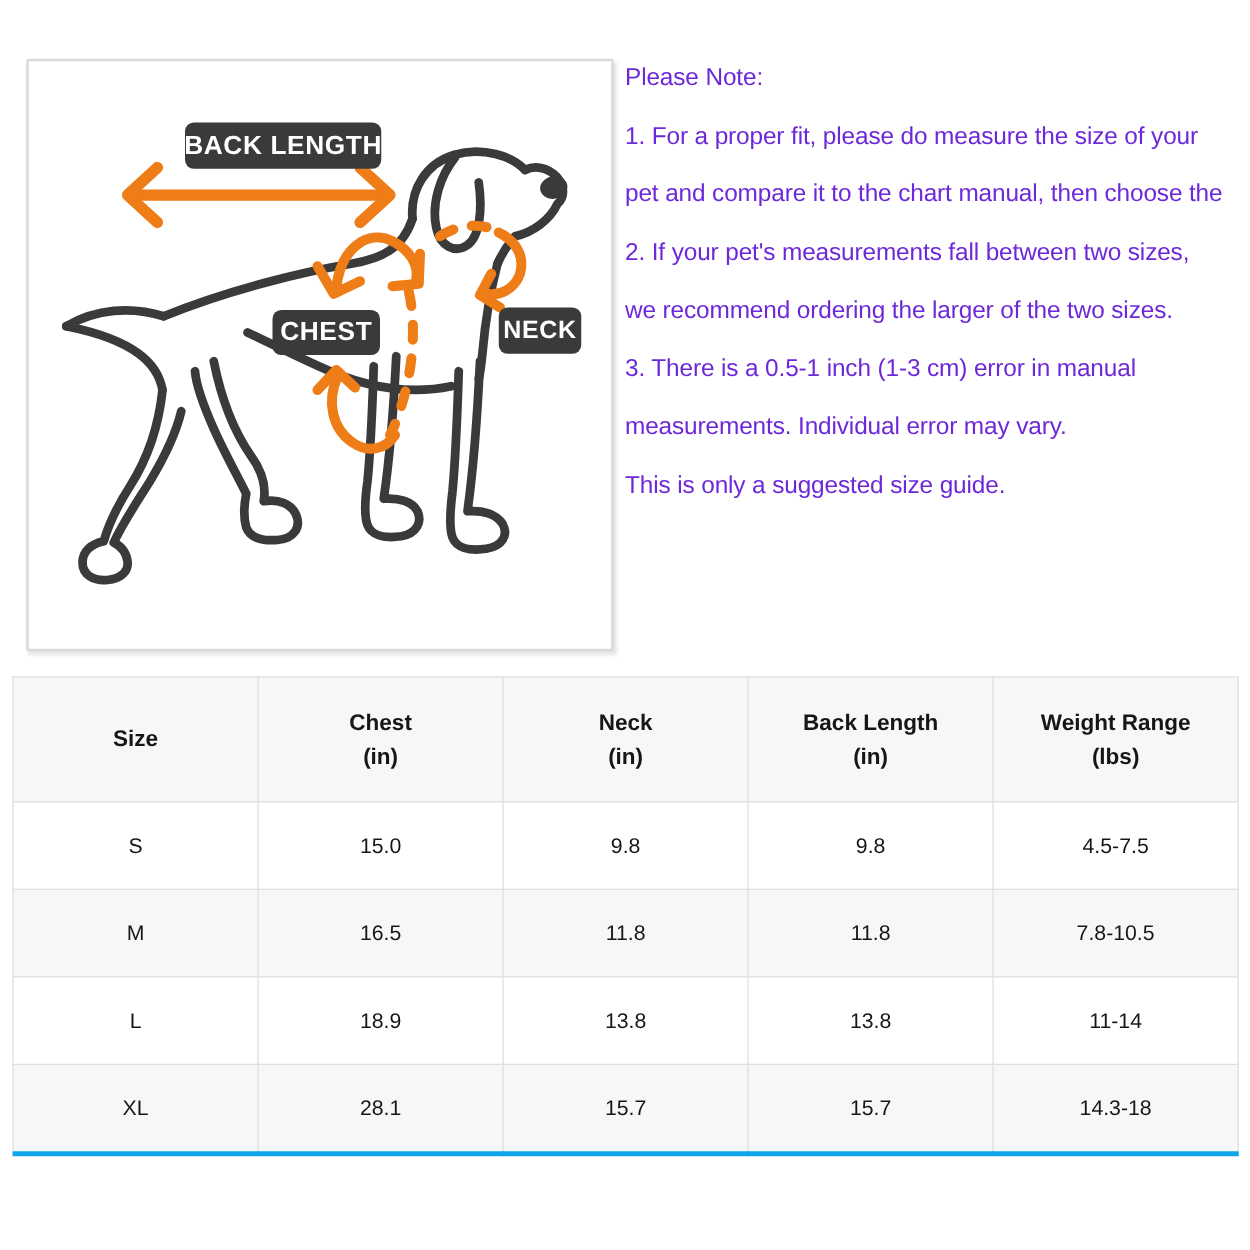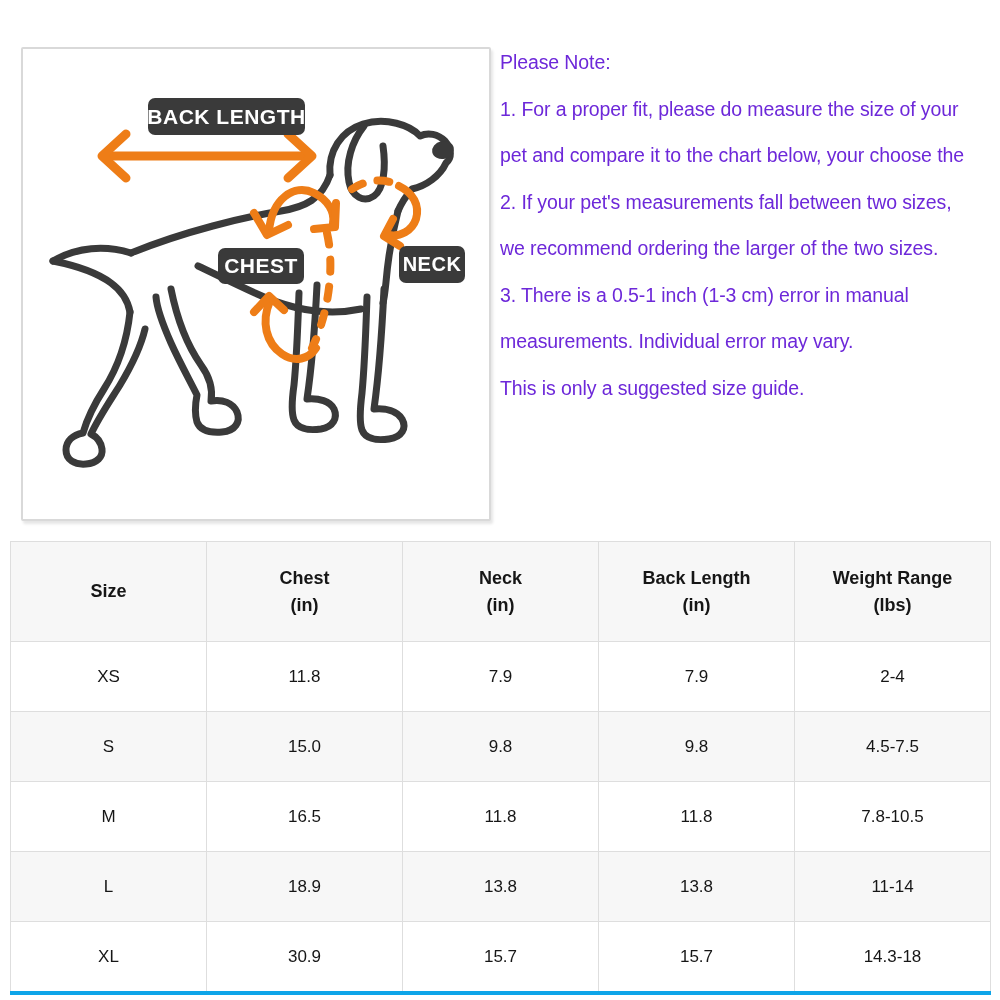--- a/index.html
+++ b/index.html
@@ -133,21 +133,21 @@
     </g>
   </svg>
   <div class="dlabel back">BACK LENGTH</div>
   <div class="dlabel chest">CHEST</div>
   <div class="dlabel neck">NECK</div>
 </div>
 
 <div class="note">
   <span class="line">Please Note:</span>
   <span class="line">1. For a proper fit, please do measure the size of your</span>
-  <span class="line">pet and compare it to the chart below, your choose the</span>
+  <span class="line">pet and compare it to the chart manual, then choose the</span>
   <span class="line">2. If your pet's measurements fall between two sizes,</span>
   <span class="line">we recommend ordering the larger of the two sizes.</span>
   <span class="line">3. There is a 0.5-1 inch (1-3 cm) error in manual</span>
   <span class="line">measurements. Individual error may vary.</span>
   <span class="line">This is only a suggested size guide.</span>
 </div>
 
 <div class="table-wrap">
   <table class="size-chart">
     <thead>
@@ -158,27 +158,20 @@
           <th>Neck
 (in)</th>
           <th>Back Length
 (in)</th>
           <th>Weight Range
 (lbs)</th>
         </tr>
     </thead>
     <tbody>
         <tr>
-          <td>XS</td>
-          <td>11.8</td>
-          <td>7.9</td>
-          <td>7.9</td>
-          <td>2-4</td>
-        </tr>
-        <tr>
           <td>S</td>
           <td>15.0</td>
           <td>9.8</td>
           <td>9.8</td>
           <td>4.5-7.5</td>
         </tr>
         <tr>
           <td>M</td>
           <td>16.5</td>
           <td>11.8</td>
@@ -187,20 +180,20 @@
         </tr>
         <tr>
           <td>L</td>
           <td>18.9</td>
           <td>13.8</td>
           <td>13.8</td>
           <td>11-14</td>
         </tr>
         <tr>
           <td>XL</td>
-          <td>30.9</td>
+          <td>28.1</td>
           <td>15.7</td>
           <td>15.7</td>
           <td>14.3-18</td>
         </tr>
       </tbody>
   </table>
 </div>
 
 </body></html>

